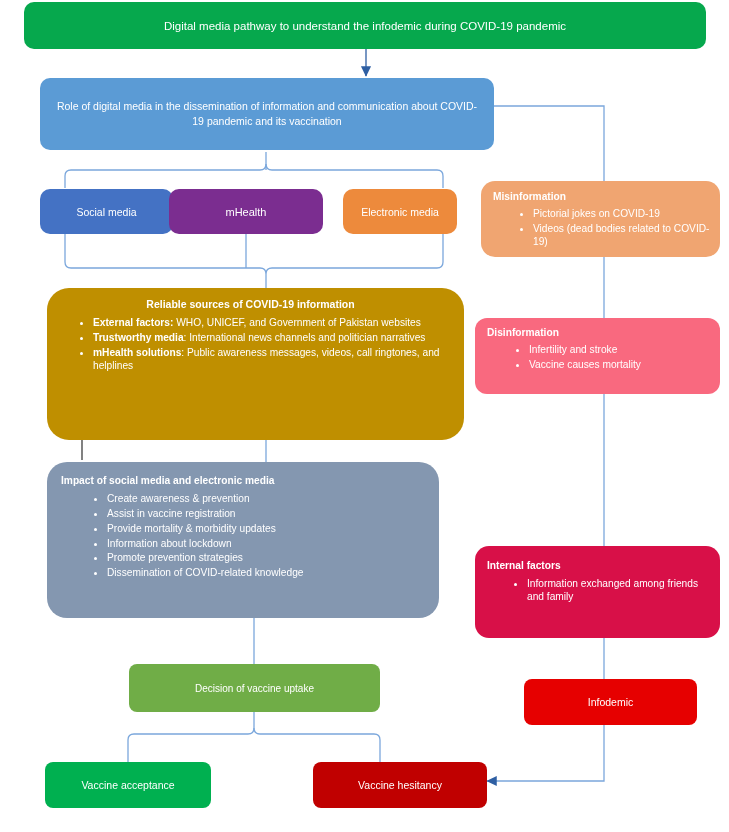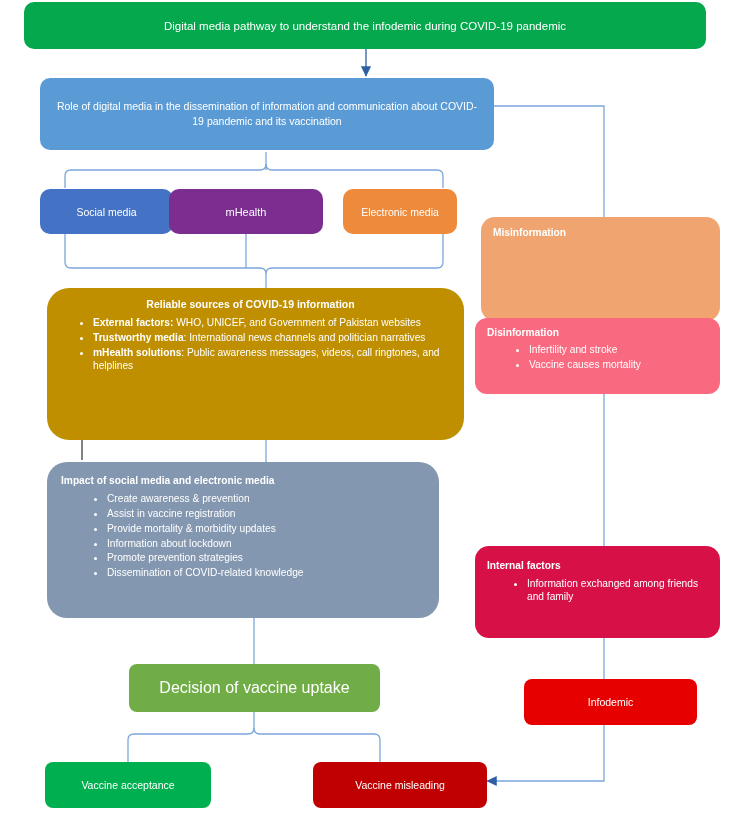--- a/index.html
+++ b/index.html
@@ -111,22 +111,26 @@
     <ul class="bl" style="font-size:10.2px;padding-left:46px;">
       <li>Create awareness &amp; prevention</li>
       <li>Assist in vaccine registration</li>
       <li>Provide mortality &amp; morbidity updates</li>
       <li>Information about lockdown</li>
       <li>Promote prevention strategies</li>
       <li>Dissemination of COVID-related knowledge</li>
     </ul>
   </div>
 
-  <div class="node misinfo" style="left:481px;top:181px;width:239px;height:104px;padding:10px 10px 0 12px;border-radius:14px;margin-top:36px;">
+  <div class="node misinfo" style="left:481px;top:181px;width:239px;height:76px;padding:10px 10px 0 12px;border-radius:14px;">
     <div class="title" style="font-size:10.2px;margin-bottom:5px;">Misinformation</div>
+    <ul class="bl" style="font-size:10.2px;padding-left:40px;">
+      <li>Pictorial jokes on COVID-19</li>
+      <li>Videos (dead bodies related to COVID-19)</li>
+    </ul>
   </div>
 
   <div class="node disinfo" style="left:475px;top:318px;width:245px;height:76px;padding:9px 10px 0 12px;border-radius:12px;">
     <div class="title" style="font-size:10.2px;margin-bottom:5px;">Disinformation</div>
     <ul class="bl" style="font-size:10.2px;padding-left:42px;">
       <li>Infertility and stroke</li>
       <li>Vaccine causes mortality</li>
     </ul>
   </div>
 
@@ -135,25 +139,25 @@
     <div class="title" style="font-size:10.2px;margin-bottom:6px;">Internal factors</div>
     <ul class="bl" style="font-size:10.2px;padding-left:40px;">
       <li>Information exchanged among friends and family</li>
     </ul>
   </div>
 
   <div class="node infodemic ctr" style="left:524px;top:679px;width:173px;height:46px;font-size:10.5px;border-radius:8px;">
     <span>Infodemic</span>
   </div>
 
-  <div class="node decision ctr" style="left:129px;top:664px;width:251px;height:48px;font-size:16px;border-radius:8px;">
+  <div class="node decision ctr" style="left:129px;top:664px;width:251px;height:48px;font-size:10px;border-radius:8px;">
     <span>Decision of vaccine uptake</span>
   </div>
 
   <div class="node accept ctr" style="left:45px;top:762px;width:166px;height:46px;font-size:10.5px;border-radius:8px;">
     <span>Vaccine acceptance</span>
   </div>
 
   <div class="node hesit ctr" style="left:313px;top:762px;width:174px;height:46px;font-size:10.5px;border-radius:8px;">
-    <span>Vaccine misleading</span>
+    <span>Vaccine hesitancy</span>
   </div>
 
 </div>
 
 </body></html>

